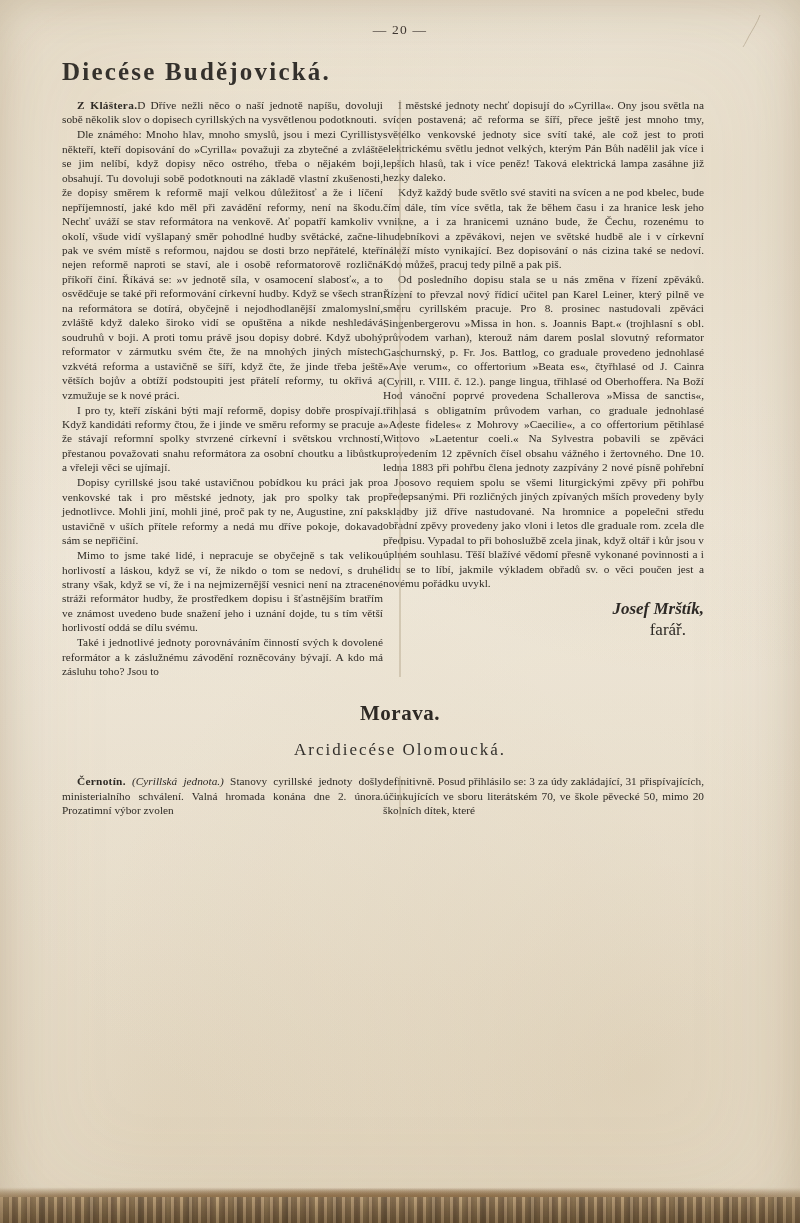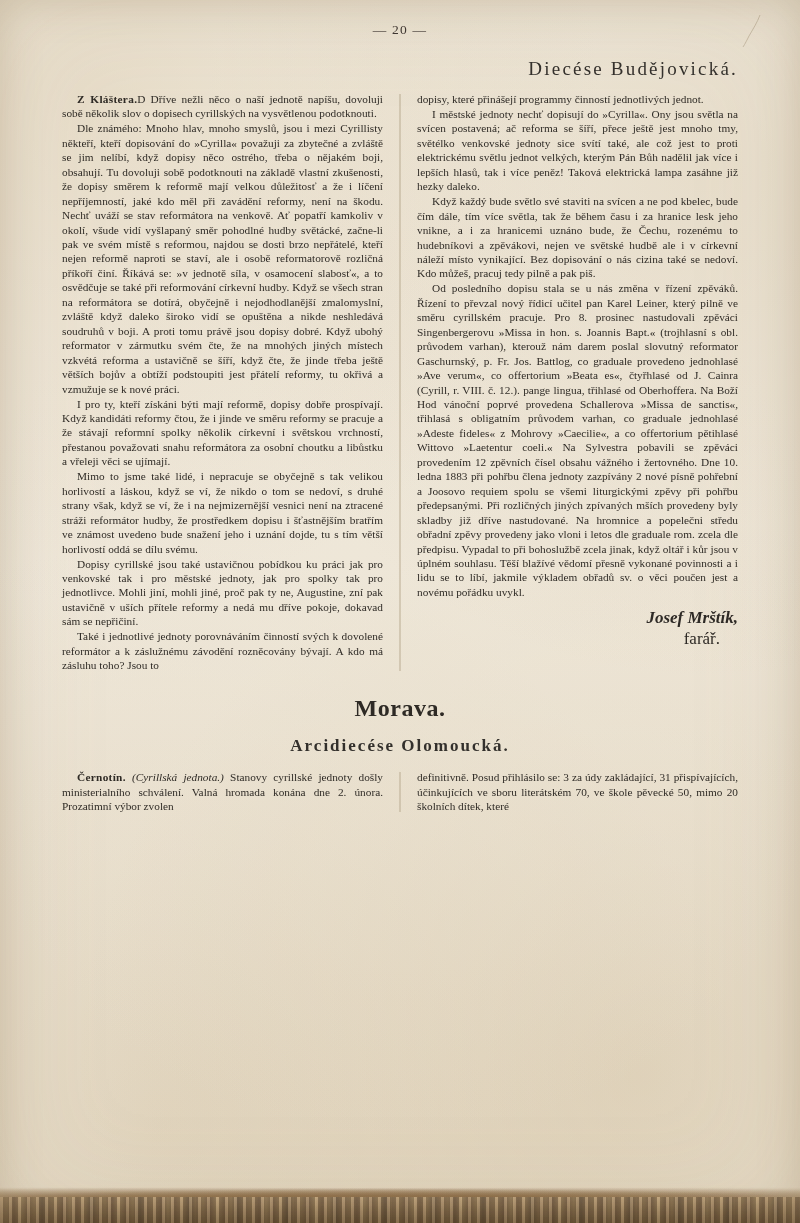--- a/index.html
+++ b/index.html
@@ -40,30 +40,29 @@
     width: 676px;
   }
   .folio {
     text-align: center;
     font-size: 13.5px;
     letter-spacing: 1.2px;
     color: #3b3430;
     margin-bottom: 20px;
   }
   .sec-title {
-    text-align: right;
-    font-size: 19px;
+    text-align: left;
+    font-size: 25px;
     letter-spacing: 2.2px;
     color: #33302c;
     margin: 6px 0 12px 0;
-    font-weight: normal;
+    font-weight: bold;
   }
   .cols {
     display: flex;
-    gap: 34px;
     position: relative;
   }
   .col {
     width: 321px;
   }
   .rule {
     position: absolute;
     left: 50%;
     top: 2px;
     bottom: 2px;
@@ -82,33 +81,33 @@
   }
   p.ind { text-indent: 15px; }
   p.noind { text-indent: 0; }
   .smallcaps-lead {
     font-weight: bold;
     letter-spacing: 0.3px;
   }
   .ital { font-style: italic; }
   .morava {
     text-align: center;
-    font-size: 24px;
+    font-size: 21px;
     font-weight: bold;
     letter-spacing: 0.5px;
     margin: 22px 0 14px 0;
     color: #2e2a25;
   }
   .arci {
     text-align: center;
     font-size: 17px;
     letter-spacing: 2px;
     margin: 0 0 14px 0;
     color: #33302c;
-    font-weight: bold;
+    font-weight: normal;
   }
   .sign {
     text-align: right;
     margin-top: 9px;
     font-size: 17px;
   }
   .sign .name { font-style: italic; font-weight: bold; }
   .sign .role { display: block; margin-top: 1px; margin-right: 18px;}
   .bottom-band {
     position: absolute;
@@ -168,28 +167,27 @@
     <div class="folio">—  20  —</div>
 
     <div class="sec-title">Diecése Budějovická.</div>
 
     <div class="cols">
       <div class="rule"></div>
 
       <div class="col">
         <p class="ind"><span class="smallcaps-lead">Z Kláštera.</span><span>D</span><span> Dříve nežli něco o naší jednotě napíšu, dovoluji sobě několik slov o dopisech cyrillských na vysvětlenou podotknouti.</span></p>
         <p class="ind">Dle známého: Mnoho hlav, mnoho smyslů, jsou i mezi Cyrillisty někteří, kteří dopisování do »Cyrilla« považuji za zbytečné a zvláště se jim nelíbí, když dopisy něco ostrého, třeba o nějakém boji, obsahují. Tu dovoluji sobě podotknouti na základě vlastní zkušenosti, že dopisy směrem k reformě mají velkou důležitosť a že i líčení nepříjemností, jaké kdo měl při zavádění reformy, není na škodu. Nechť uváží se stav reformátora na venkově. Ať popatří kamkoliv v okolí, všude vidí vyšlapaný směr pohodlné hudby světácké, začne-li pak ve svém místě s reformou, najdou se dosti brzo nepřátelé, kteří nejen reformě naproti se staví, ale i osobě reformatorově rozličná příkoří činí. Říkává se: »v jednotě síla, v osamocení slabosť«, a to osvědčuje se také při reformování církevní hudby. Když se všech stran na reformátora se dotírá, obyčejně i nejodhodlanější zmalomyslní, zvláště když daleko široko vidí se opuštěna a nikde neshledává soudruhů v boji. A proti tomu právě jsou dopisy dobré. Když ubohý reformator v zármutku svém čte, že na mnohých jiných místech vzkvétá reforma a ustavičně se šíří, když čte, že jinde třeba ještě větších bojův a obtíží podstoupiti jest přátelí reformy, tu okřivá a vzmužuje se k nové práci.</p>
-        <p class="ind">I pro ty, kteří získáni býti mají reformě, dopisy dobře prospívají. Když kandidáti reformy čtou, že i jinde ve směru reformy se pracuje a že stávají reformní spolky několik církevní i světskou vrchností, přestanou považovati snahu reformátora za osobní choutku a libůstku a vřeleji věci se ujímají.</p>
+        <p class="ind">I pro ty, kteří získáni býti mají reformě, dopisy dobře prospívají. Když kandidáti reformy čtou, že i jinde ve směru reformy se pracuje a že stávají reformní spolky stvrzené církevní i světskou vrchností, přestanou považovati snahu reformátora za osobní choutku a libůstku a vřeleji věci se ujímají.</p>
+        <p class="ind">Dopisy cyrillské jsou také ustavičnou pobídkou ku práci jak pro venkovské tak i pro městské jednoty, jak pro spolky tak pro jednotlivce. Mohli jiní, mohli jiné, proč pak ty ne, Augustine, zní pak ustavičně v uších přítele reformy a nedá mu dříve pokoje, dokavad sám se nepřičiní.</p>
         <p class="ind">Mimo to jsme také lidé, i nepracuje se obyčejně s tak velikou horlivostí a láskou, když se ví, že nikdo o tom se nedoví, s druhé strany však, když se ví, že i na nejmizernější vesnici není na ztracené stráži reformátor hudby, že prostředkem dopisu i šťastnějším bratřím ve známost uvedeno bude snažení jeho i uznání dojde, tu s tím větší horlivostí oddá se dílu svému.</p>
-        <p class="ind">Dopisy cyrillské jsou také ustavičnou pobídkou ku práci jak pro venkovské tak i pro městské jednoty, jak pro spolky tak pro jednotlivce. Mohli jiní, mohli jiné, proč pak ty ne, Augustine, zní pak ustavičně v uších přítele reformy a nedá mu dříve pokoje, dokavad sám se nepřičiní.</p>
         <p class="ind">Také i jednotlivé jednoty porovnáváním činností svých k dovolené reformátor a k záslužnému závodění rozněcovány bývají. A kdo má zásluhu toho? Jsou to</p>
       </div>
 
       <div class="col">
-        <p class="noind">dopisy, které přinášejí programmy činností jednotlivých jednot.</p>
         <p class="ind">I městské jednoty nechť dopisují do »Cyrilla«. Ony jsou světla na svícen postavená; ač reforma se šíří, přece ještě jest mnoho tmy, světélko venkovské jednoty sice svítí také, ale což jest to proti elektrickému světlu jednot velkých, kterým Pán Bůh nadělil jak více i lepších hlasů, tak i více peněz! Taková elektrická lampa zasáhne již hezky daleko.</p>
         <p class="ind">Když každý bude světlo své staviti na svícen a ne pod kbelec, bude čím dále, tím více světla, tak že během času i za hranice lesk jeho vnikne, a i za hranicemi uznáno bude, že Čechu, rozenému to hudebníkovi a zpěvákovi, nejen ve světské hudbě ale i v církevní náleží místo vynikající. Bez dopisování o nás cizina také se nedoví. Kdo můžeš, pracuj tedy pilně a pak piš.</p>
         <p class="ind">Od posledního dopisu stala se u nás změna v řízení zpěváků. Řízení to převzal nový řídicí učitel pan Karel Leiner, který pilně ve směru cyrillském pracuje. Pro 8. prosinec nastudovali zpěváci Singenbergerovu »Missa in hon. s. Joannis Bapt.« (trojhlasní s obl. průvodem varhan), kterouž nám darem poslal slovutný reformator Gaschurnský, p. Fr. Jos. Battlog, co graduale provedeno jednohlasé »Ave verum«, co offertorium »Beata es«, čtyřhlasé od J. Cainra (Cyrill, r. VIII. č. 12.). pange lingua, třihlasé od Oberhoffera. Na Boží Hod vánoční poprvé provedena Schallerova »Missa de sanctis«, třihlasá s obligatním průvodem varhan, co graduale jednohlasé »Adeste fideles« z Mohrovy »Caecilie«, a co offertorium pětihlasé Wittovo »Laetentur coeli.« Na Sylvestra pobavili se zpěváci provedením 12 zpěvních čísel obsahu vážného i žertovného. Dne 10. ledna 1883 při pohřbu člena jednoty zazpívány 2 nové písně pohřební a Joosovo requiem spolu se všemi liturgickými zpěvy při pohřbu předepsanými. Při rozličných jiných zpívaných mších provedeny byly skladby již dříve nastudované. Na hromnice a popelečni středu obřadní zpěvy provedeny jako vloni i letos dle graduale rom. zcela dle předpisu. Vypadal to při bohoslužbě zcela jinak, když oltář i kůr jsou v úplném souhlasu. Těší blažívé vědomí přesně vykonané povinnosti a i lidu se to líbí, jakmile výkladem obřadů sv. o věci poučen jest a novému pořádku uvykl.</p>
         <div class="sign">
           <span class="name">Josef Mrštík,</span>
           <span class="role">farář.</span>
         </div>
       </div>
     </div>
 

